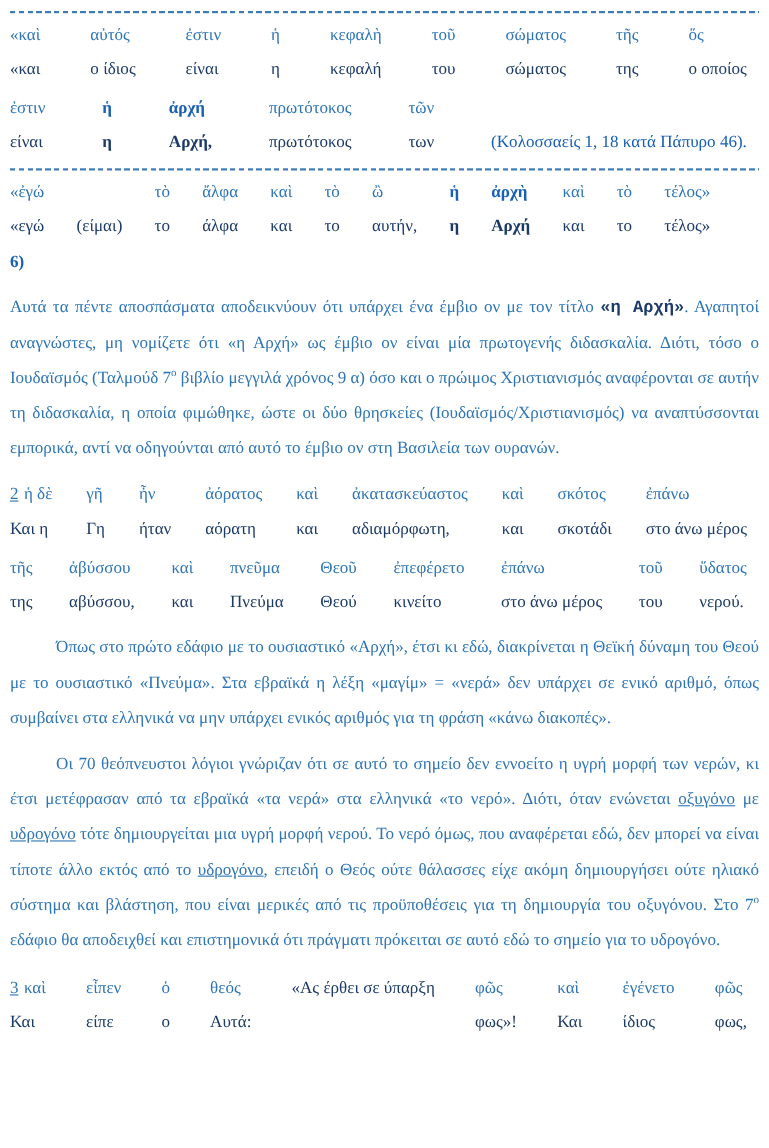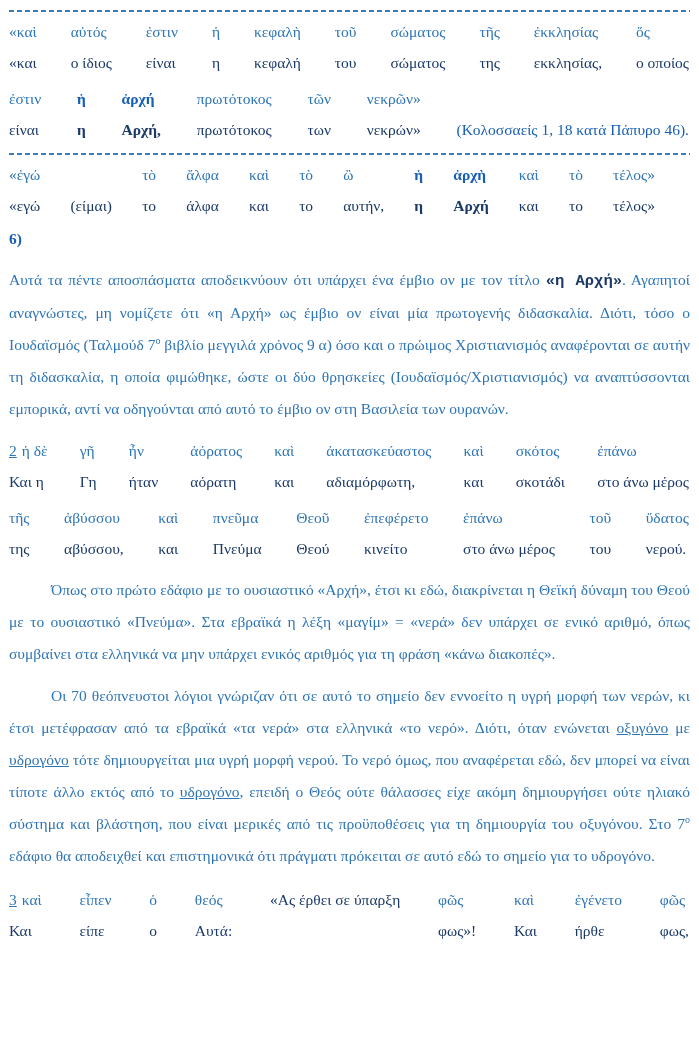--- a/index.html
+++ b/index.html
@@ -12,21 +12,21 @@
   *{box-sizing:border-box;}
   html,body{margin:0;padding:0;}
   body{
     width:699px;height:1044px;overflow:hidden;background:var(--bg);
     font-family:"Liberation Serif","DejaVu Serif",serif;
     font-size:15.5px;color:var(--anc);
   }
   .page{padding:2px 9px 0 9px;}
   .sep{height:2px;margin:8px 0 4px 0;
     background:repeating-linear-gradient(90deg,var(--sepc) 0 5px,transparent 5px 8px);}
-  .verse{margin:2px 1px 2px 0;}
+  .verse{margin:2px 11px 2px 0;}
   .vrow{display:flex;justify-content:space-between;align-items:flex-start;}
   .vrow + .vrow{margin-top:5px;}
   .cell{}
   .cell:first-child{text-align:left;}
   .anc,.mod{display:block;line-height:31px;white-space:nowrap;}
   .anc{color:var(--anc);min-height:31px;}
   .mod{color:var(--mod);}
   .anc.b{font-weight:bold;color:var(--ref);}
   .mod.b{font-weight:bold;}
   .vnum{text-decoration:underline;margin-right:5px;}
@@ -73,24 +73,20 @@
         </div>
         <div class="cell">
           <span class="anc">σώματος</span>
           <span class="mod">σώματος</span>
         </div>
         <div class="cell">
           <span class="anc">τῆς</span>
           <span class="mod">της</span>
         </div>
         <div class="cell">
-          <span class="anc">ἐκκλησίας</span>
-          <span class="mod">εκκλησίας,</span>
-        </div>
-        <div class="cell">
           <span class="anc">ὅς</span>
           <span class="mod">ο οποίος</span>
         </div>
       </div>
       <div class="vrow">
         <div class="cell">
           <span class="anc">ἐστιν</span>
           <span class="mod">είναι</span>
         </div>
         <div class="cell">
@@ -103,24 +99,20 @@
         </div>
         <div class="cell">
           <span class="anc">πρωτότοκος</span>
           <span class="mod">πρωτότοκος</span>
         </div>
         <div class="cell">
           <span class="anc">τῶν</span>
           <span class="mod">των</span>
         </div>
         <div class="cell">
-          <span class="anc">νεκρῶν»</span>
-          <span class="mod">νεκρών»</span>
-        </div>
-        <div class="cell">
           <span class="anc">&nbsp;</span>
           <span class="mod cite">(Κολοσσαείς 1, 18 κατά Πάπυρο 46).</span>
         </div>
       </div>
     </div>
 
   <div class="sep"></div>
 
   <div class="verse" id="verse-1">
       <div class="vrow">
@@ -287,21 +279,21 @@
         <div class="cell">
           <span class="anc">φῶς</span>
           <span class="mod">φως»!</span>
         </div>
         <div class="cell">
           <span class="anc">καὶ</span>
           <span class="mod">Και</span>
         </div>
         <div class="cell">
           <span class="anc">ἐγένετο</span>
-          <span class="mod">ήρθε</span>
+          <span class="mod">ίδιος</span>
         </div>
         <div class="cell">
           <span class="anc">φῶς</span>
           <span class="mod">φως,</span>
         </div>
       </div>
     </div>
 </div>
 
 </body></html>

